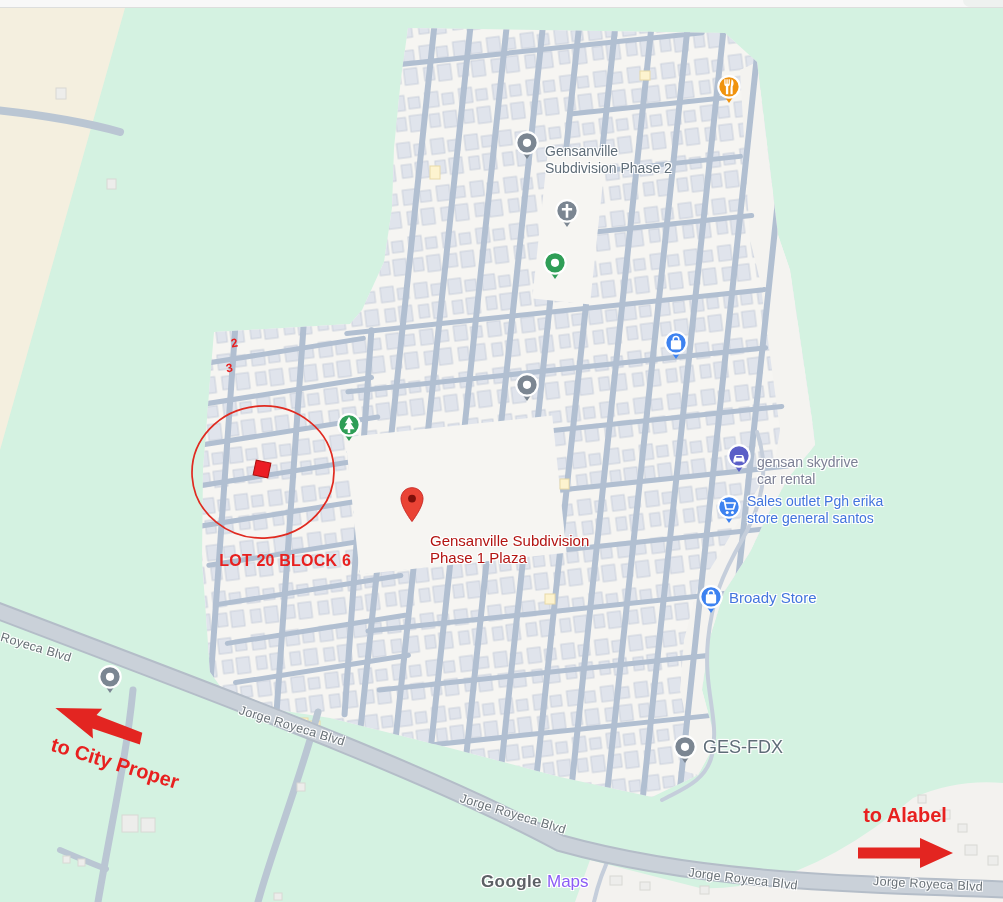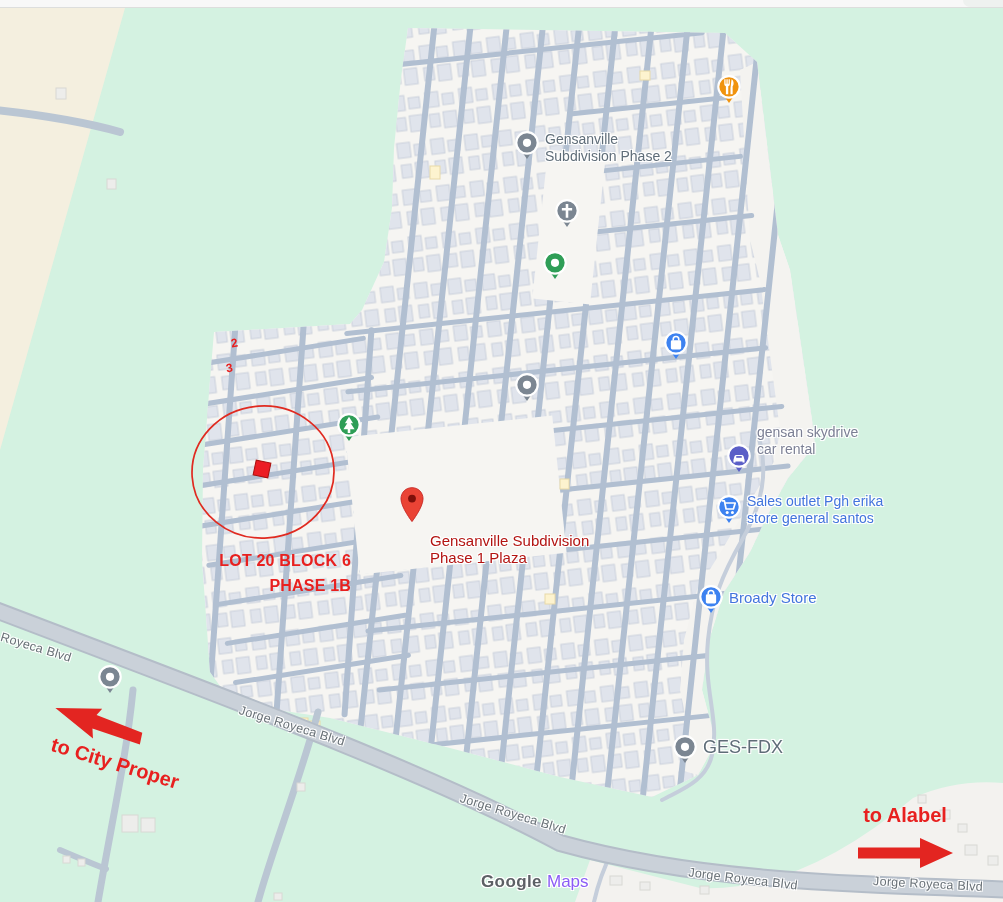--- a/index.html
+++ b/index.html
@@ -204,21 +204,21 @@
     </svg>
 
   </div>
 
   <div class="poi">
     <svg class="pin" style="left:514px;top:130px" width="26" height="30" viewBox="0 0 24 28">
       <path d="M7.5,20.5 L12,27 L16.5,20.5 z" fill="#7b8692"></path>
       <circle cx="12" cy="12" r="10" fill="#7b8692" stroke="#fff" stroke-width="2"></circle>
       <use href="#g-dot"></use>
     </svg>
-    <div class="poi-label c-gray" style="left:545px;top:131px">
+    <div class="poi-label c-gray" style="left:545px;top:143px">
       <span>Gensanville</span>
       <span>Subdivision Phase 2</span>
     </div>
   </div>
 
   <div class="poi">
     <svg class="pin" style="left:554px;top:198px" width="26" height="30" viewBox="0 0 24 28">
       <path d="M7.5,20.5 L12,27 L16.5,20.5 z" fill="#7b8692"></path>
       <circle cx="12" cy="12" r="10" fill="#7b8692" stroke="#fff" stroke-width="2"></circle>
       <use href="#g-cross"></use>
@@ -271,21 +271,21 @@
       <span>Phase 1 Plaza</span>
     </div>
   </div>
 
   <div class="poi">
     <svg class="pin" style="left:726px;top:443px" width="26" height="30" viewBox="0 0 24 28">
       <path d="M7.5,20.5 L12,27 L16.5,20.5 z" fill="#5b5fc7"></path>
       <circle cx="12" cy="12" r="10" fill="#5b5fc7" stroke="#fff" stroke-width="2"></circle>
       <use href="#g-car"></use>
     </svg>
-    <div class="poi-label c-indigo" style="left:757px;top:424px">
+    <div class="poi-label c-indigo" style="left:757px;top:454px">
       <span>gensan skydrive</span>
       <span>car rental</span>
     </div>
   </div>
 
   <div class="poi">
     <svg class="pin" style="left:716px;top:494px" width="26" height="30" viewBox="0 0 24 28">
       <path d="M7.5,20.5 L12,27 L16.5,20.5 z" fill="#3d82f0"></path>
       <circle cx="12" cy="12" r="10" fill="#3d82f0" stroke="#fff" stroke-width="2"></circle>
       <use href="#g-cart"></use>
@@ -331,21 +331,20 @@
   <div class="road-label" style="left:237px;top:719px;transform:rotate(17deg)">Jorge Royeca Blvd</div>
   <div class="road-label" style="left:458px;top:807px;transform:rotate(17deg)">Jorge Royeca Blvd</div>
   <div class="road-label" style="left:688px;top:872px;transform:rotate(7deg)">Jorge Royeca Blvd</div>
   <div class="road-label" style="left:873px;top:877px;transform:rotate(3deg)">Jorge Royeca Blvd</div>
 
   <div class="annotation blk-num" style="left:231px;top:336px;transform:rotate(-10deg)">2</div>
   <div class="annotation blk-num" style="left:226px;top:361px;transform:rotate(-10deg)">3</div>
 
   <div class="annotation lot-note" style="left:176px;top:548px">
     <span style="display:block">LOT 20 BLOCK 6</span>
-    <span style="display:block">PHASE 1B</span>
   </div>
 
   <div class="annotation dir-note" style="left:30px;top:752px;width:170px;text-align:center;transform:rotate(17deg)">to City Proper</div>
 
   <div class="annotation dir-note" style="left:845px;top:804px;width:120px;text-align:center">to Alabel</div>
 
   <div id="watermark">
     <span class="g1">Google</span><span class="g2">Maps</span>
   </div>
 

